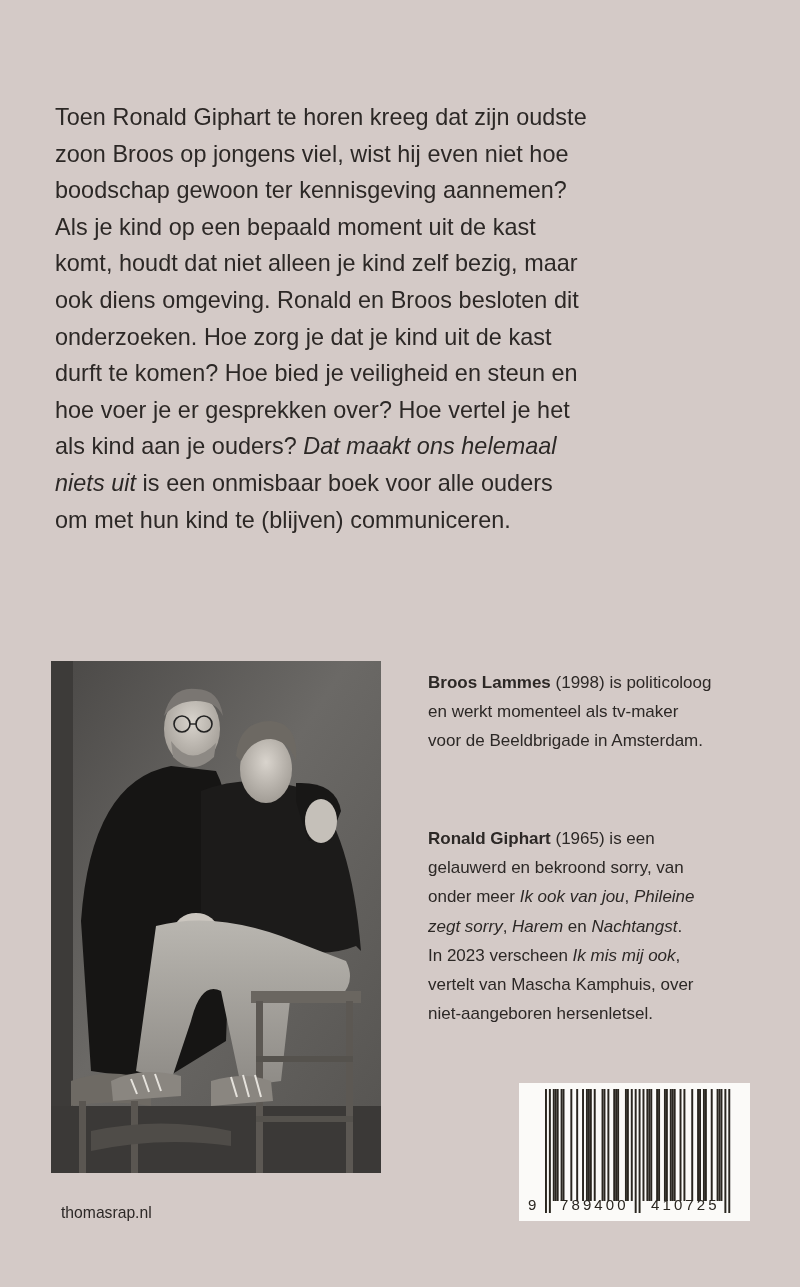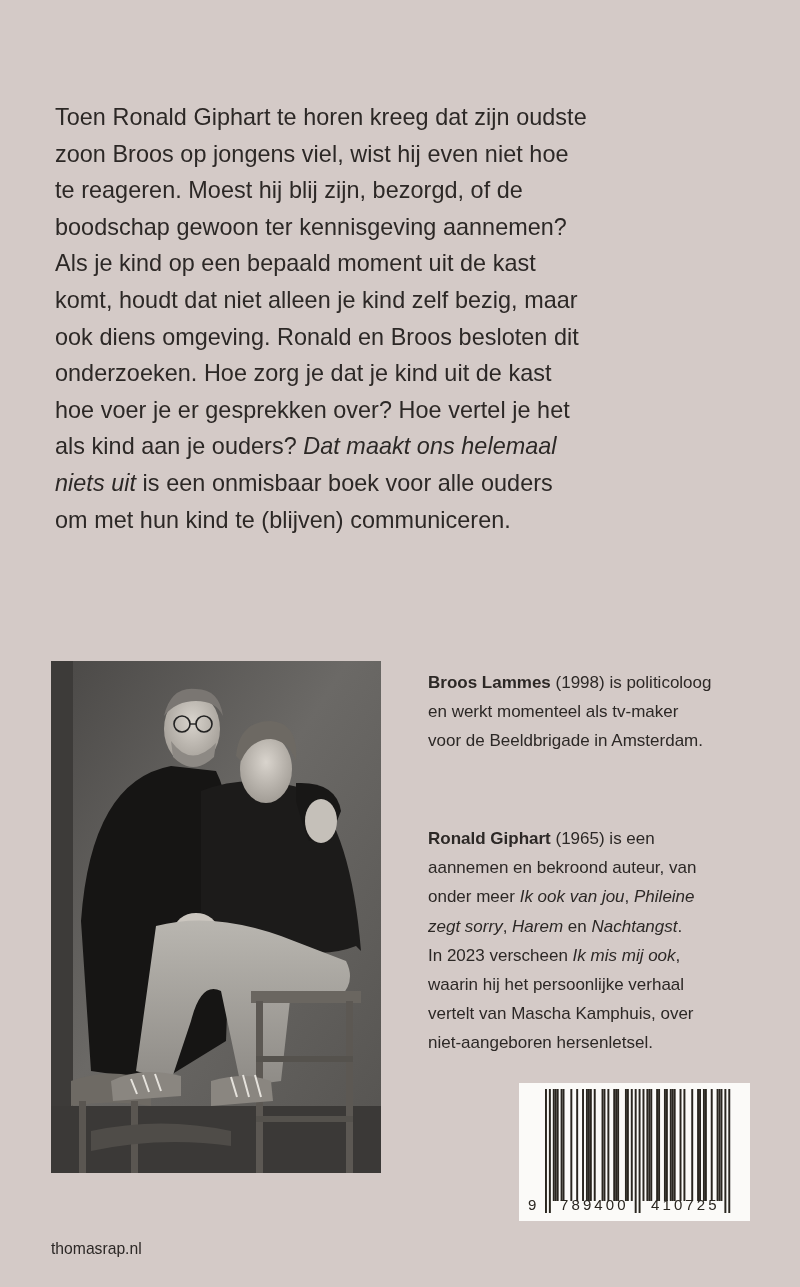--- a/index.html
+++ b/index.html
@@ -58,25 +58,24 @@
       display: block;
       white-space: nowrap;
     }
     .bio strong {
       font-weight: bold;
     }
     .bio-broos { top: 668px; }
     .bio-ronald { top: 785px; margin-top: 39px; }
     .publisher-url {
       position: absolute;
-      left: 51px;
+      left: 61px;
       top: 1204px;
       font-size: 15.7px;
       color: #2c2826;
-      margin-top: 36px;
     }
     .barcode-box {
       position: absolute;
       left: 519px;
       top: 1083px;
       width: 231px;
       height: 138px;
       background: #fbfaf8;
     }
     .barcode-box svg {
@@ -94,26 +93,26 @@
       color: #2a2620;
       letter-spacing: 3.1px;
     }
   </style>
 </head>
 <body>
 
 <div class="blurb" id="blurb">
     <span class="line"><span>Toen Ronald Giphart te horen kreeg dat zijn oudste</span></span>
     <span class="line"><span>zoon Broos op jongens viel, wist hij even niet hoe</span></span>
-    <span class="line"><span>te reageren. Moest hij blij zijn, bezorgd, of de</span></span>
     <span class="line"><span>boodschap gewoon ter kennisgeving aannemen?</span></span>
     <span class="line"><span>Als je kind op een bepaald moment uit de kast</span></span>
     <span class="line"><span>komt, houdt dat niet alleen je kind zelf bezig, maar</span></span>
     <span class="line"><span>ook diens omgeving. Ronald en Broos besloten dit</span></span>
     <span class="line"><span>onderzoeken. Hoe zorg je dat je kind uit de kast</span></span>
+    <span class="line"><span>durft te komen? Hoe bied je veiligheid en steun en</span></span>
     <span class="line"><span>hoe voer je er gesprekken over? Hoe vertel je het</span></span>
     <span class="line"><span>als kind aan je ouders? </span><em>Dat maakt ons helemaal</em></span>
     <span class="line"><em>niets uit</em><span> is een onmisbaar boek voor alle ouders</span></span>
     <span class="line"><span>om met hun kind te (blijven) communiceren.</span></span>
   </div>
 
 <div class="photo">
   <svg viewBox="0 0 330 512" preserveAspectRatio="none">
     <defs>
       <linearGradient id="wall" x1="0" y1="0" x2="1" y2="1">
@@ -174,25 +173,24 @@
   </svg>
 </div>
 
 <div class="bio bio-broos" id="bio-broos">
     <span class="line"><strong>Broos Lammes</strong><span> (1998) is politicoloog</span></span>
     <span class="line"><span>en werkt momenteel als tv-maker</span></span>
     <span class="line"><span>voor de Beeldbrigade in Amsterdam.</span></span>
   </div>
 <div class="bio bio-ronald" id="bio-ronald">
     <span class="line"><strong>Ronald Giphart</strong><span> (1965) is een</span></span>
-    <span class="line"><span>aannemen en bekroond auteur, van</span></span>
+    <span class="line"><span>gelauwerd en bekroond sorry, van</span></span>
     <span class="line"><span>onder meer </span><em>Ik ook van jou</em><span>, </span><em>Phileine</em></span>
     <span class="line"><em>zegt sorry</em><span>, </span><em>Harem</em><span> en </span><em>Nachtangst</em><span>.</span></span>
     <span class="line"><span>In 2023 verscheen </span><em>Ik mis mij ook</em><span>,</span></span>
-    <span class="line"><span>waarin hij het persoonlijke verhaal</span></span>
     <span class="line"><span>vertelt van Mascha Kamphuis, over</span></span>
     <span class="line"><span>niet-aangeboren hersenletsel.</span></span>
   </div>
 
 <div class="publisher-url">thomasrap.nl</div>
 
 <div class="barcode-box">
   <svg id="barcode-svg" viewBox="0 0 231 138">
       <rect x="26.00" y="6" width="1.95" height="124" fill="#2a2620"></rect>
       <rect x="29.90" y="6" width="1.95" height="124" fill="#2a2620"></rect>

